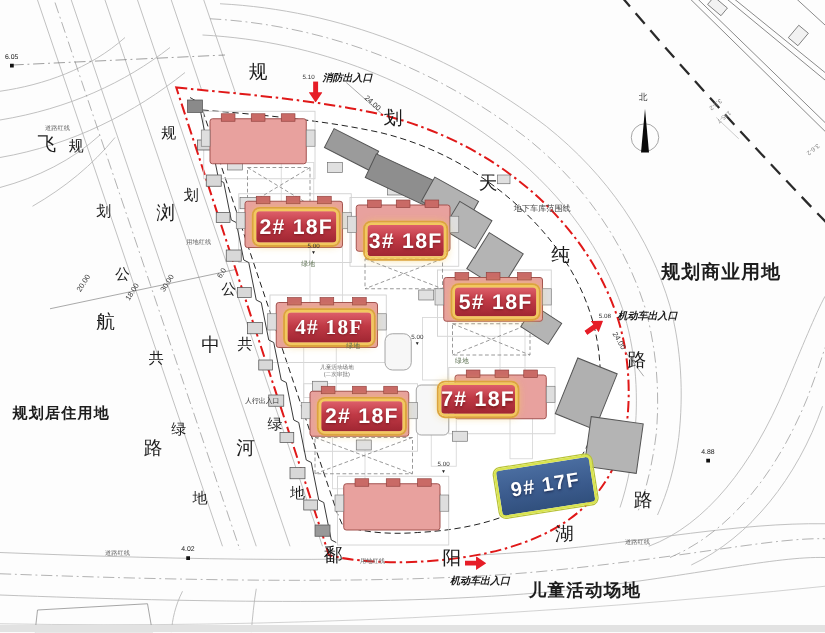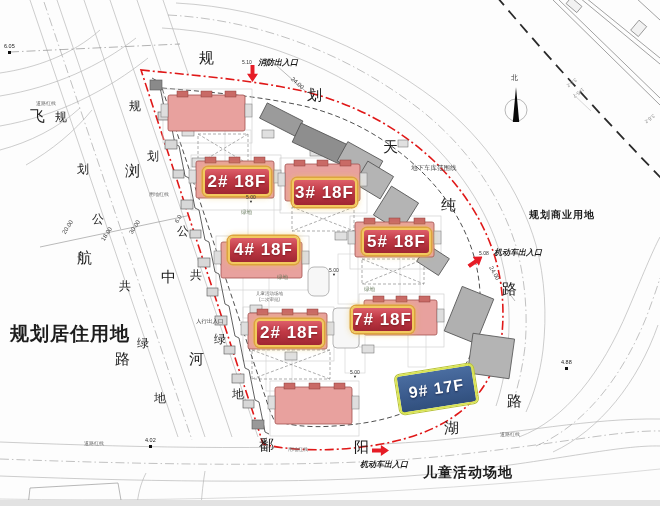--- a/index.html
+++ b/index.html
@@ -223,21 +223,21 @@
 
   <g>
     <circle cx="516" cy="110" r="11" fill="none" stroke="#999" stroke-width="0.7"></circle>
     <polygon points="516,87 512.8,122 519.2,122" fill="#0a0a0a"></polygon>
   </g>
 </svg>
 
 <div id="overlay">
       <div class="bl red" style="left: 203px; top: 167px; width: 64px; height: 25px;">2# 18F</div>
       <div class="bl red" style="left: 292px; top: 178px; width: 61px; height: 25px;">3# 18F</div>
-      <div class="bl red" style="left: 228px; top: 236px; width: 67px; height: 24px;">4# 18F</div>
+      <div class="bl red" style="left: 228px; top: 248px; width: 67px; height: 24px; font-family: Liberation Serif, serif;">4# 18F</div>
       <div class="bl red" style="left: 362px; top: 228px; width: 65px; height: 23px;">5# 18F</div>
       <div class="bl red" style="left: 255px; top: 319px; width: 65px; height: 24px;">2# 18F</div>
       <div class="bl red" style="left: 351px; top: 306px; width: 59px; height: 23px;">7# 18F</div>
       <div class="bl blue" style="left: 397px; top: 369px; width: 75px; height: 36px; transform: rotate(-9deg);">9# 17F</div>
       <div class="rchar" style="left: 30px; top: 109px; font-size: 15px;">飞</div>
       <div class="rchar" style="left: 77px; top: 251px; font-size: 15px;">航</div>
       <div class="rchar" style="left: 115px; top: 352px; font-size: 15px;">路</div>
       <div class="rchar" style="left: 55px; top: 111px; font-size: 12px;">规</div>
       <div class="rchar" style="left: 77px; top: 163px; font-size: 12px;">划</div>
       <div class="rchar" style="left: 92px; top: 213px; font-size: 12px;">公</div>
@@ -255,22 +255,22 @@
       <div class="rchar" style="left: 232px; top: 388px; font-size: 12px;">地</div>
       <div class="rchar" style="left: 199px; top: 51px; font-size: 15px;">规</div>
       <div class="rchar" style="left: 307px; top: 88px; font-size: 15px;">划</div>
       <div class="rchar" style="left: 383px; top: 140px; font-size: 15px;">天</div>
       <div class="rchar" style="left: 441px; top: 198px; font-size: 15px;">纯</div>
       <div class="rchar" style="left: 502px; top: 282px; font-size: 15px;">路</div>
       <div class="rchar" style="left: 259px; top: 438px; font-size: 15px;">鄱</div>
       <div class="rchar" style="left: 354px; top: 440px; font-size: 15px;">阳</div>
       <div class="rchar" style="left: 444px; top: 421px; font-size: 15px;">湖</div>
       <div class="rchar" style="left: 507px; top: 394px; font-size: 15px;">路</div>
-      <div class="area" style="left: 529px; top: 210px; font-size: 10px;">规划商业用地</div>
-      <div class="area" style="left: 10px; top: 324px; font-size: 19px;">规划居住用地</div>
+      <div class="area" style="left: 529px; top: 210px; font-size: 15px;">规划商业用地</div>
+      <div class="area" style="left: 10px; top: 324px; font-size: 12px;">规划居住用地</div>
       <div class="area" style="left: 423px; top: 465px; font-size: 14px;">儿童活动场地</div>
       <div class="ann" style="left: 411px; top: 165px; font-size: 6.5px; color: rgb(68, 68, 68);">地下车库范围线</div>
       <div class="ann" style="left: 149px; top: 192px; font-size: 5px; color: rgb(102, 102, 102);">用地红线</div>
       <div class="ann" style="left: 288px; top: 447px; font-size: 5px; color: rgb(102, 102, 102);">用地红线</div>
       <div class="ann" style="left: 36px; top: 101px; font-size: 5px; color: rgb(102, 102, 102);">道路红线</div>
       <div class="ann" style="left: 84px; top: 441px; font-size: 5px; color: rgb(102, 102, 102);">道路红线</div>
       <div class="ann" style="left: 500px; top: 432px; font-size: 5px; color: rgb(102, 102, 102);">道路红线</div>
       <div class="ann" style="left: 196px; top: 319px; font-size: 5.5px; color: rgb(51, 51, 51);">人行出入口</div>
       <div class="ann" style="left: 256px; top: 292px; font-size: 4.5px; color: rgb(102, 102, 102);">儿童活动场地</div>
       <div class="ann" style="left: 259px; top: 298px; font-size: 4.5px; color: rgb(102, 102, 102);">(二次审批)</div>

